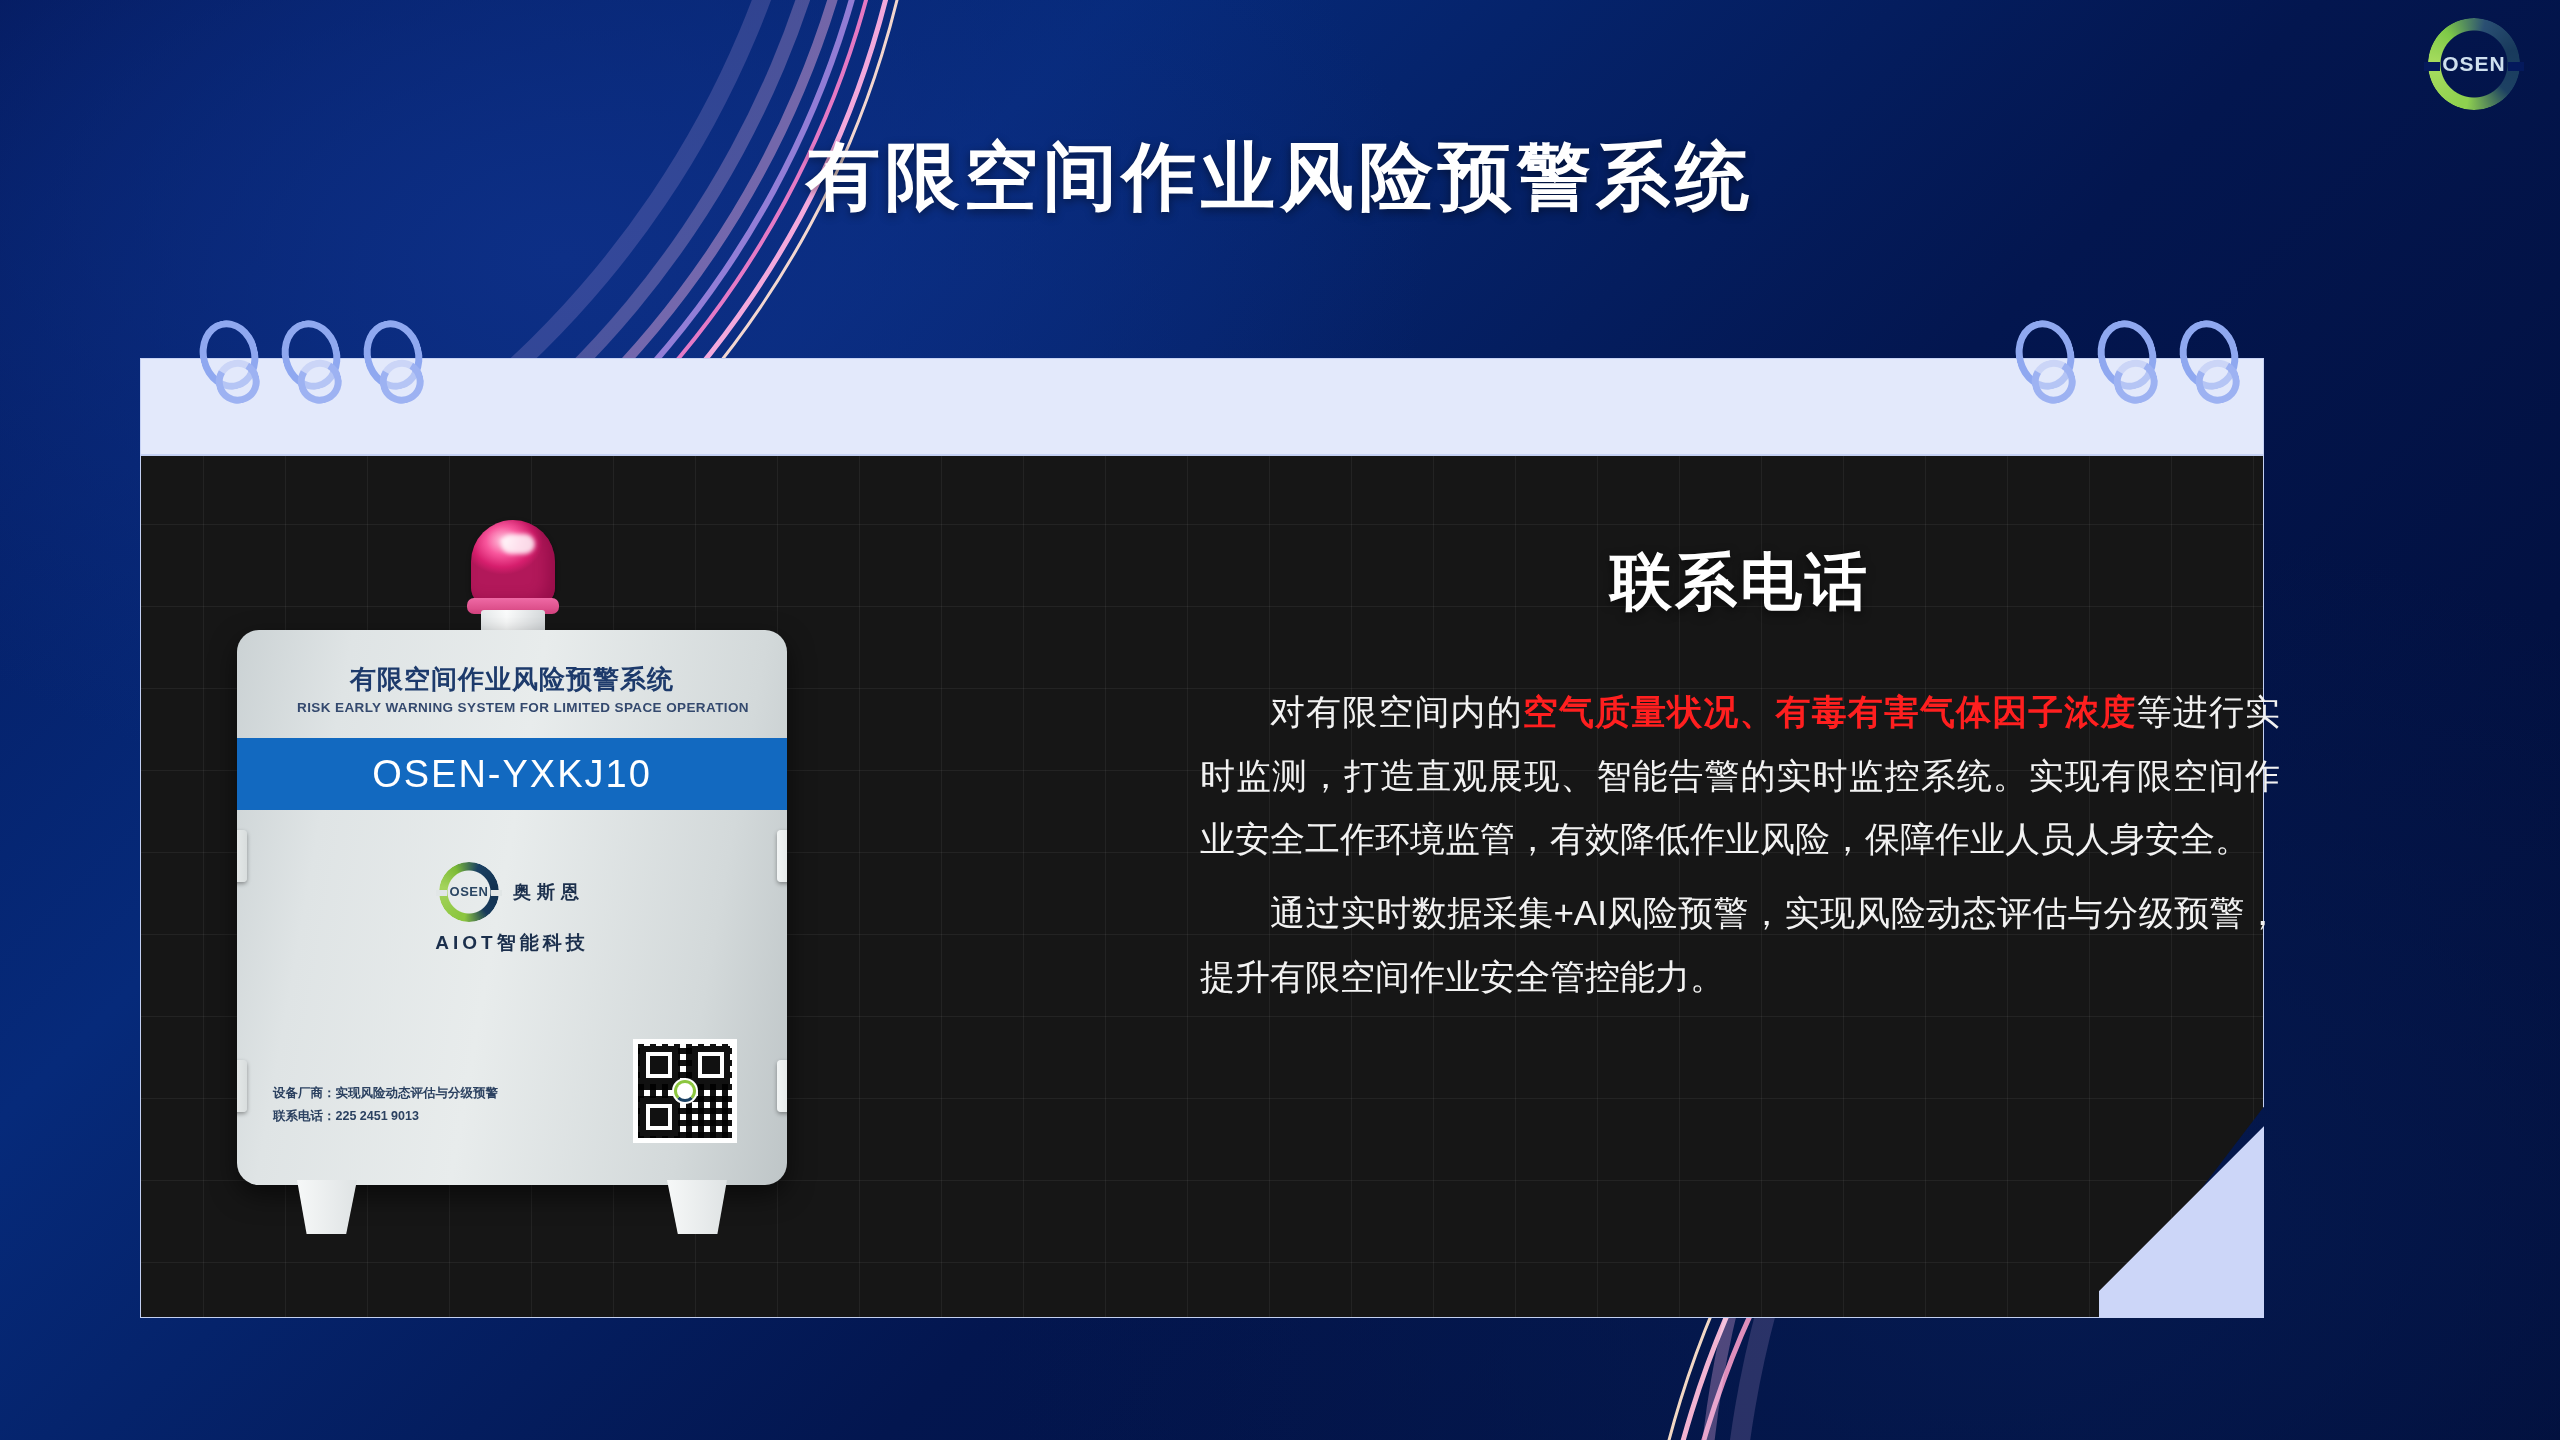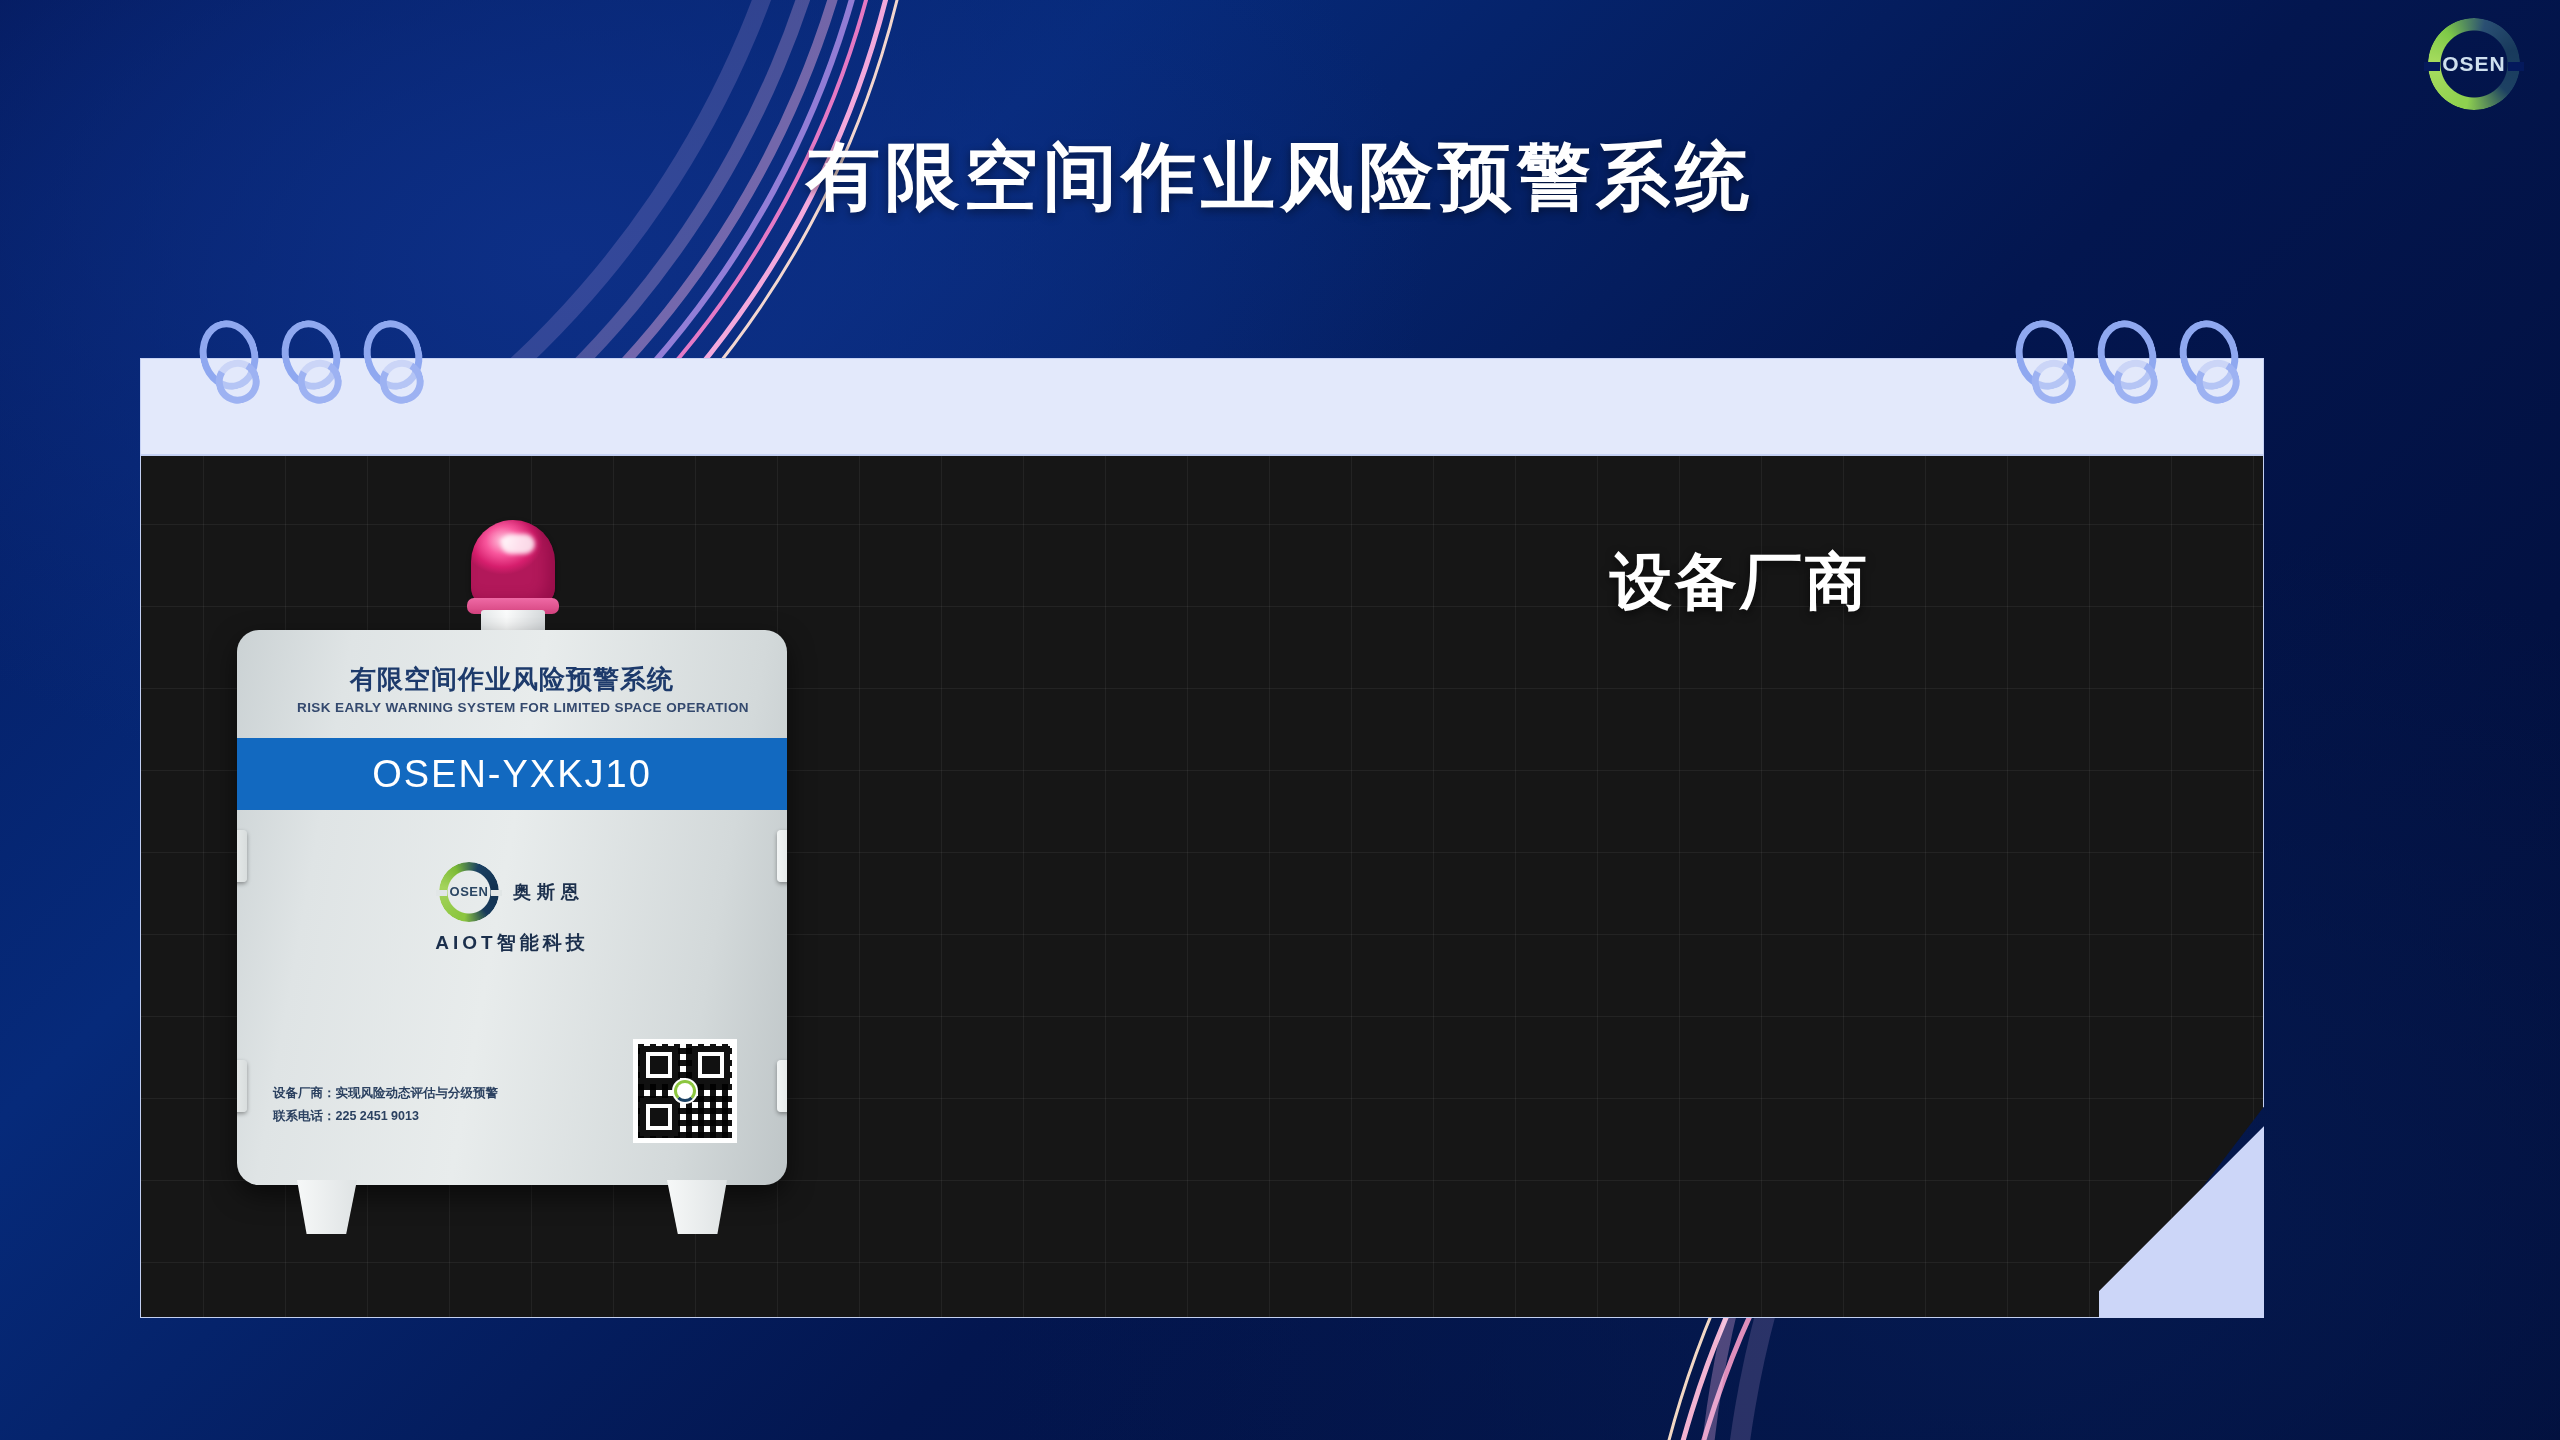--- a/index.html
+++ b/index.html
@@ -257,16 +257,20 @@
       <div class="lug r2"></div>
     </div>
 
     <div class="feet">
       <div class="foot f1"></div>
       <div class="foot f2"></div>
     </div>
   </div>
 
   <div class="content">
-    <div class="sec-title">设备厂商</div>
+    <div class="sec-title">联系电话</div>
+    <div class="para">
+      <p><span>对有限空间内的</span><span class="hl">空气质量状况、有毒有害气体因子浓度</span><span>等进行实时监测，打造直观展现、智能告警的实时监控系统。实现有限空间作业安全工作环境监管，有效降低作业风险，保障作业人员人身安全。</span></p>
+      <p>通过实时数据采集+AI风险预警，实现风险动态评估与分级预警，提升有限空间作业安全管控能力。</p>
+    </div>
   </div>
 
 </div>
 
 </body></html>

